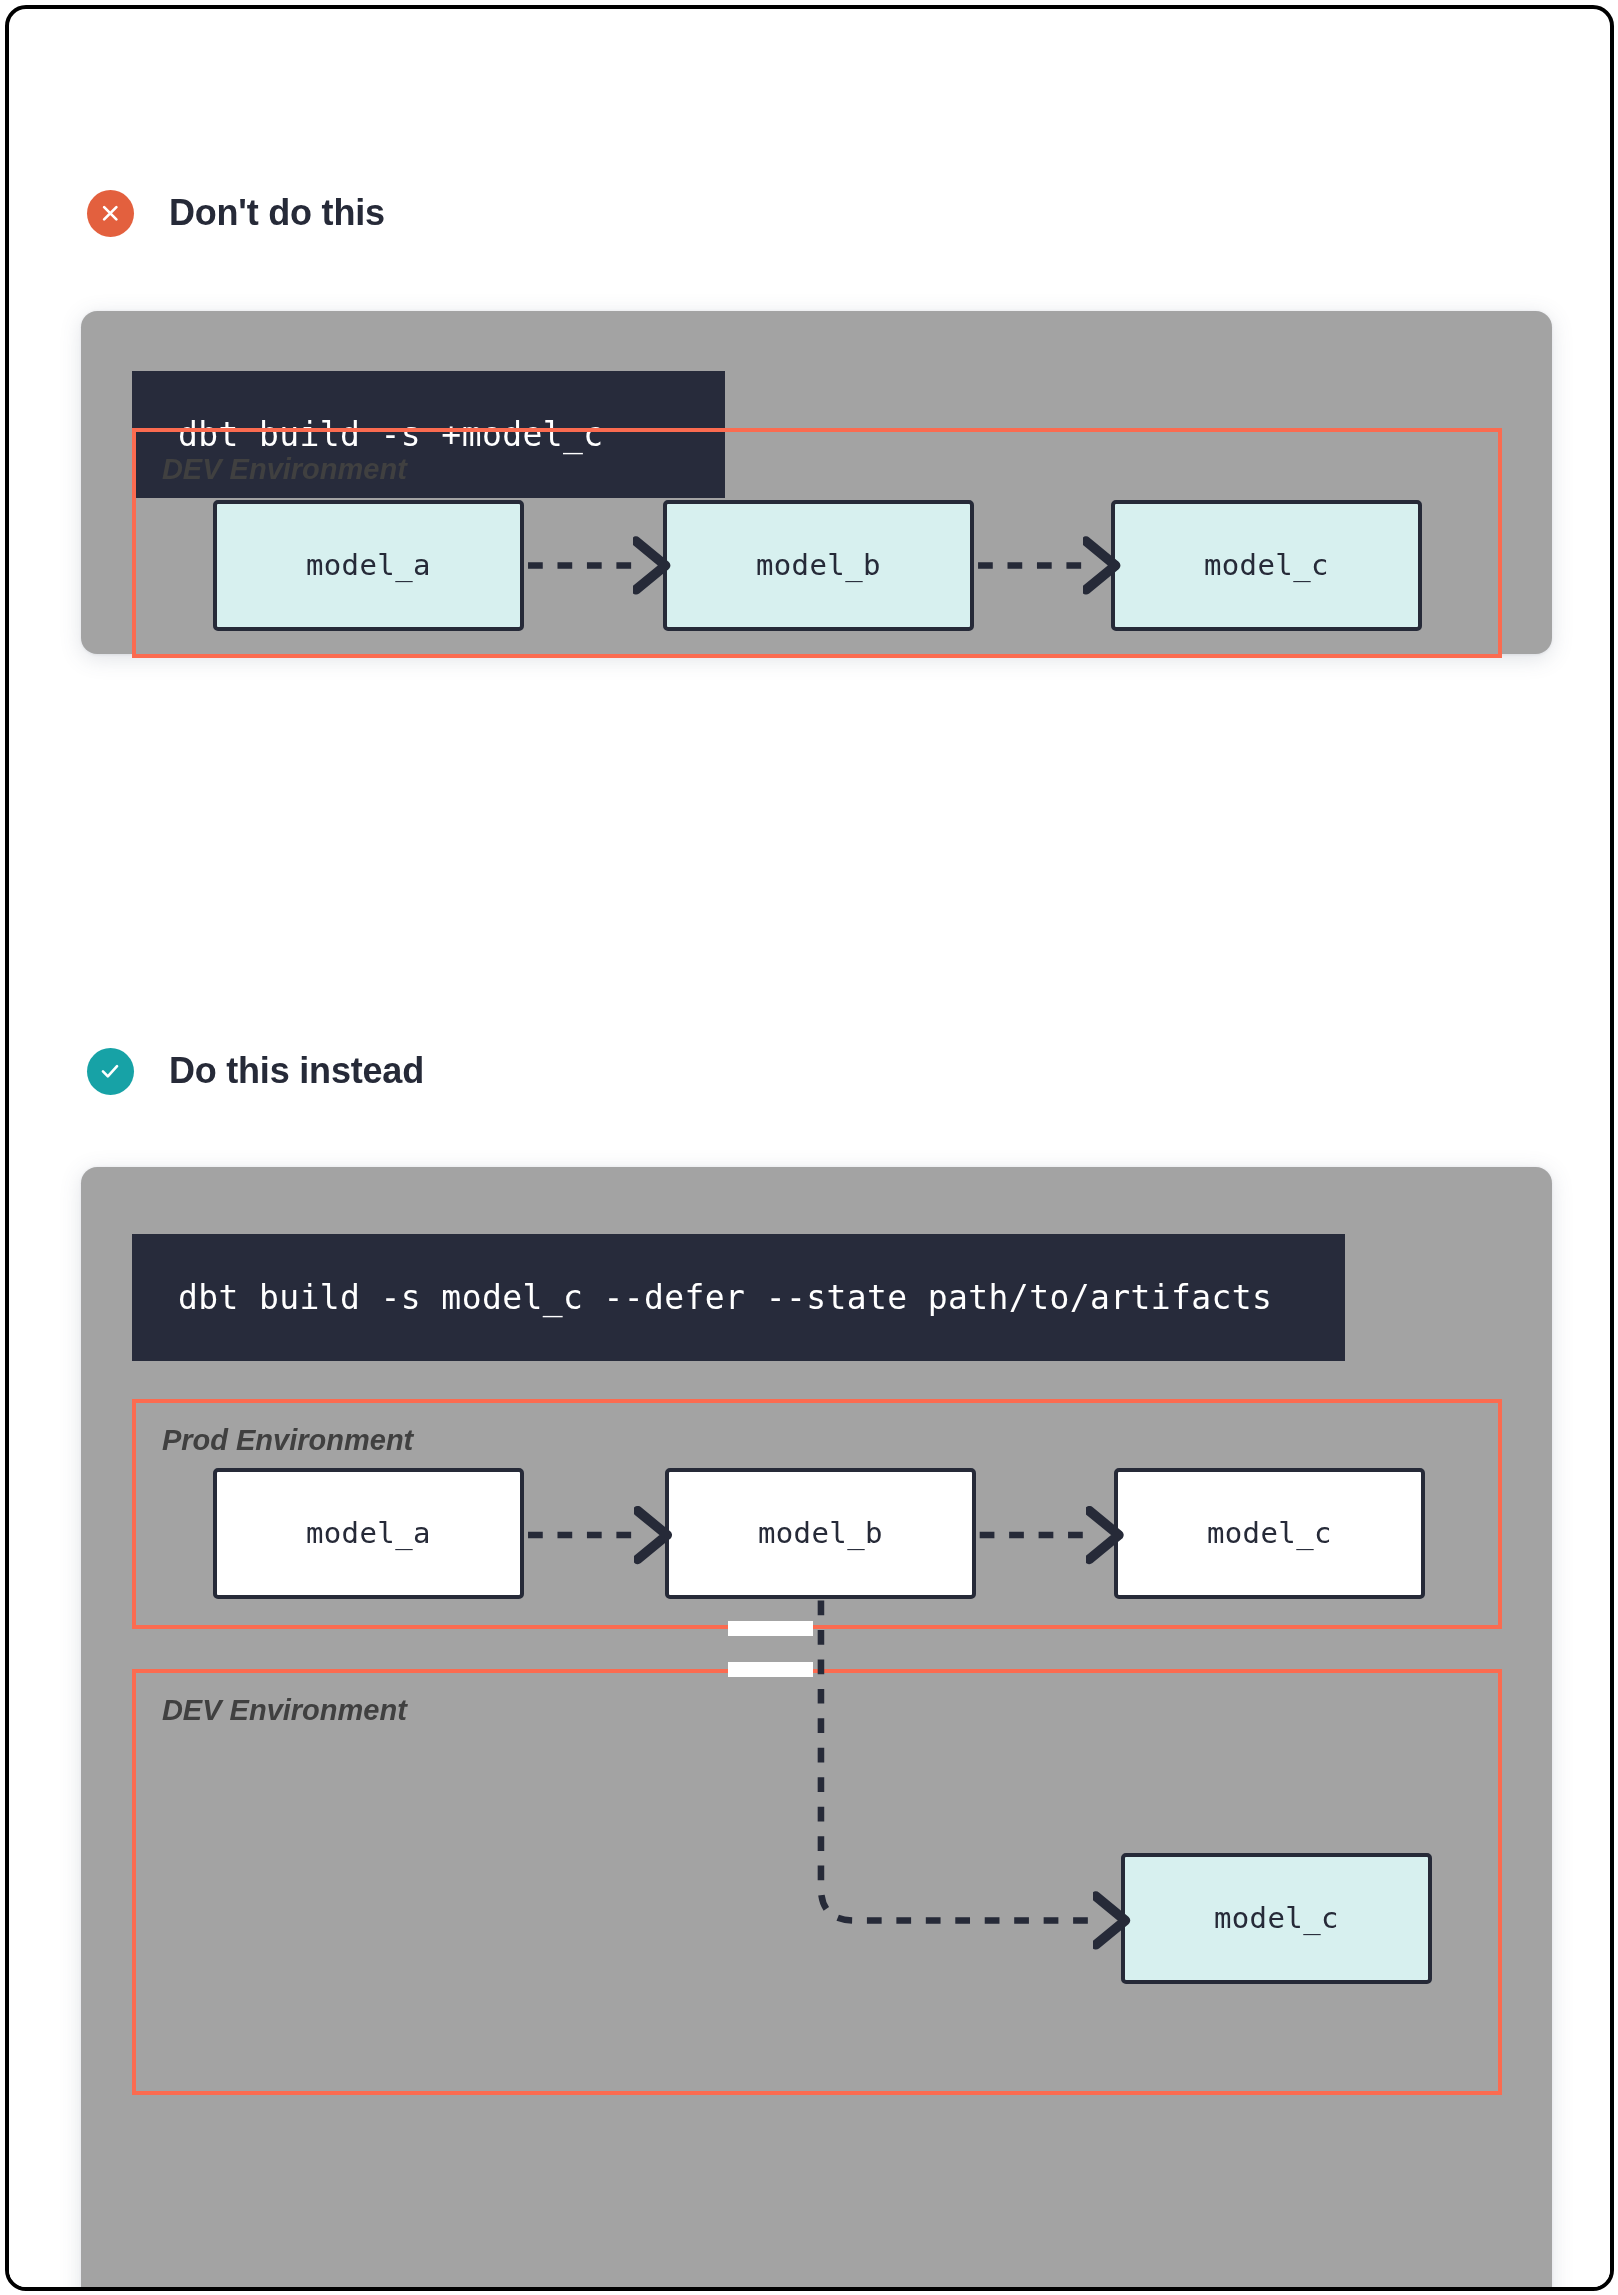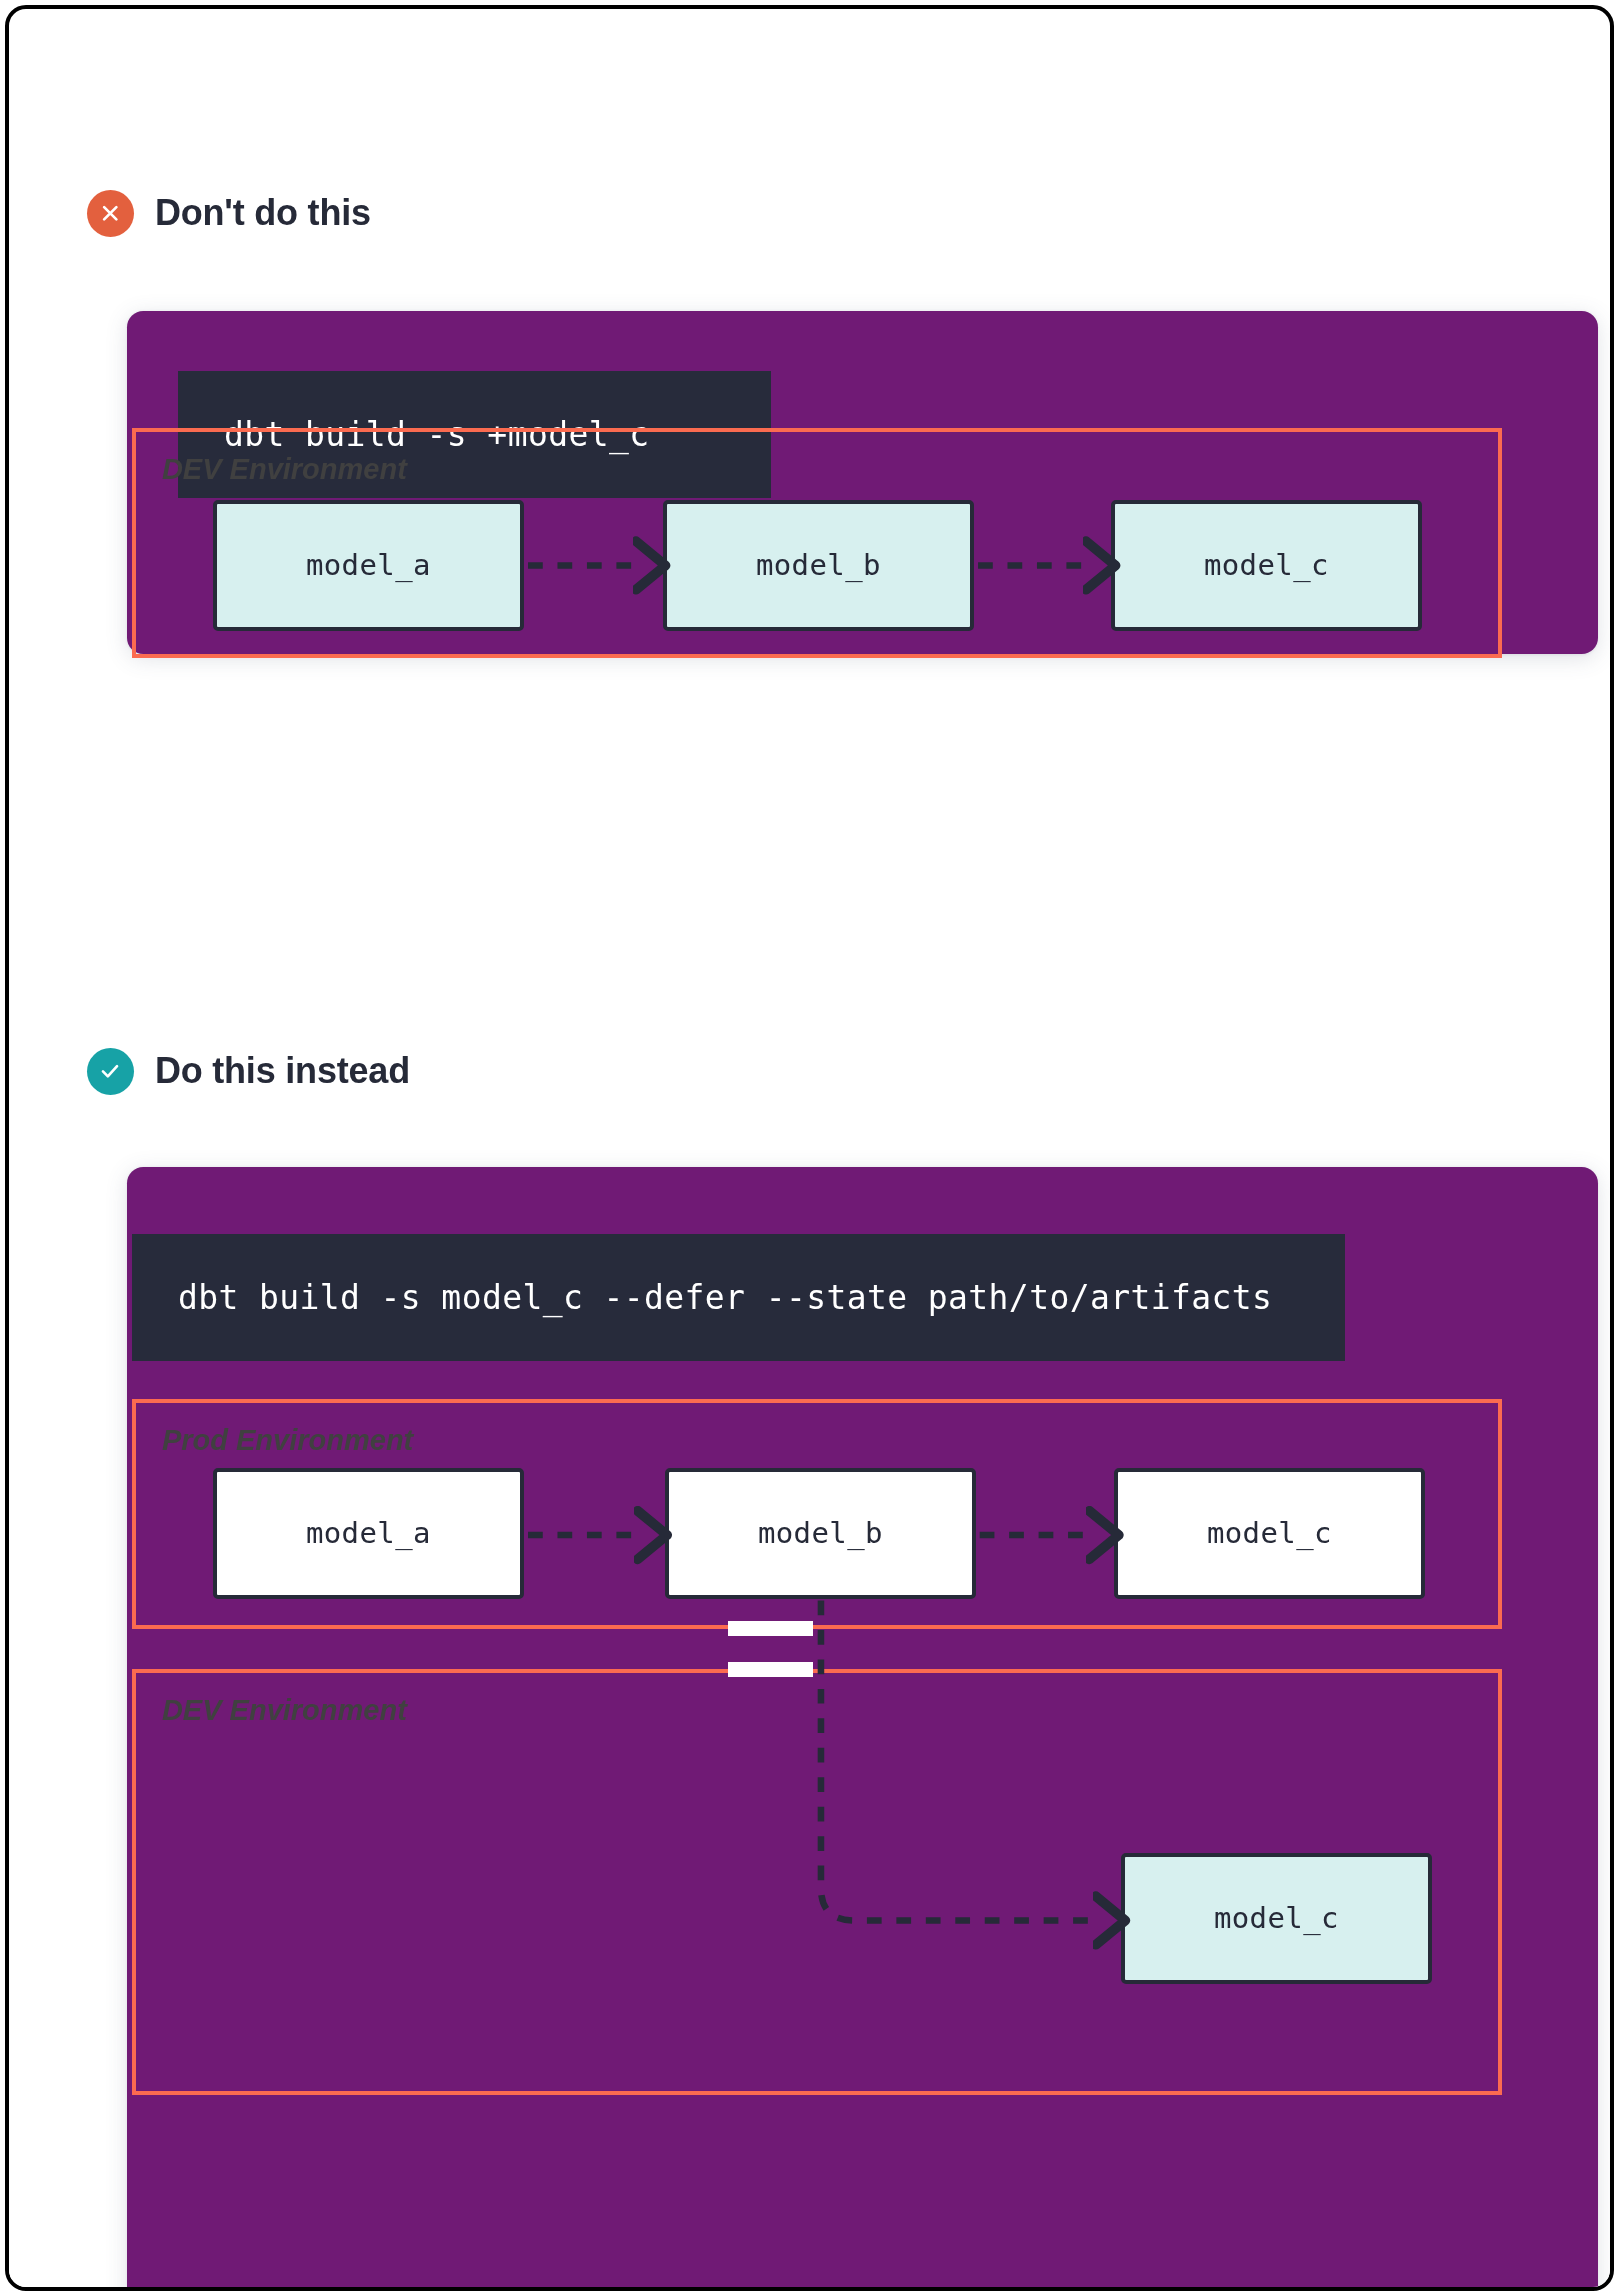--- a/index.html
+++ b/index.html
@@ -65,21 +65,21 @@
     right: 0;
     bottom: 0;
     background: #ffffff;
   }
 
   
   .section-head {
     position: absolute;
     display: flex;
     align-items: center;
-    gap: 21px;
+    gap: 35px;
   }
   .badge {
     width: 47px;
     height: 47px;
     border-radius: 50%;
     flex: 0 0 47px;
     display: flex;
     align-items: center;
     justify-content: center;
   }
@@ -90,24 +90,23 @@
     font-size: 36px;
     font-weight: 700;
     color: #262a38;
     letter-spacing: -0.2px;
     white-space: nowrap;
   }
 
   
   .card {
     position: absolute;
-    background: #701a75;
+    background: #a3a3a3;
     border-radius: 16.3px;
     box-shadow: 0 4.1px 21px rgba(80,86,110,0.17), 0 0.8px 2.5px rgba(80,86,110,0.10);
-    margin-left: 46px;
   }
 
   
   .code {
     position: absolute;
     background: #272b3b;
     color: #ffffff;
     font-family: "DejaVu Sans Mono", "Liberation Mono", monospace;
     font-size: 33px;
     line-height: 1;

